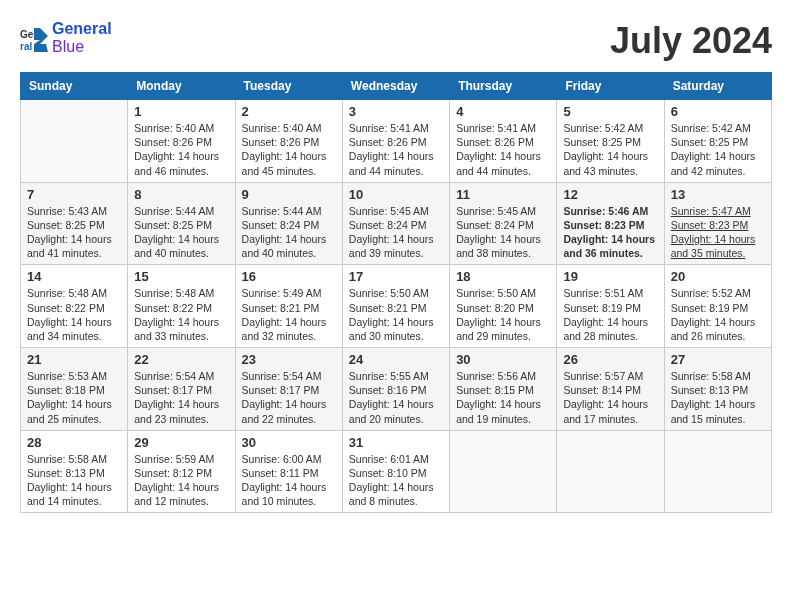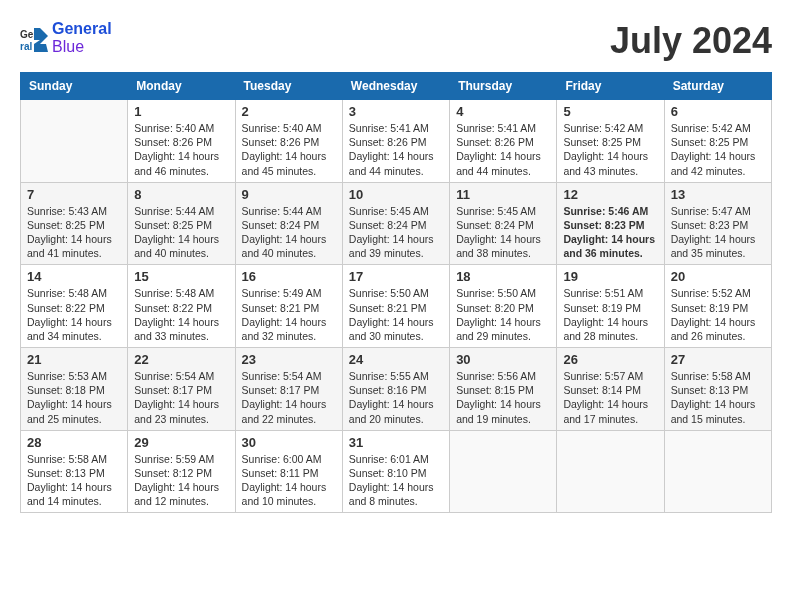--- a/index.html
+++ b/index.html
@@ -201,21 +201,21 @@
         </td>
         <td class="day-cell">
           <div class="day-num">12</div>
           <div class="day-info" style="white-space: pre-line; font-weight: bold;">Sunrise: 5:46 AM
 Sunset: 8:23 PM
 Daylight: 14 hours
 and 36 minutes.</div>
         </td>
         <td class="day-cell">
           <div class="day-num">13</div>
-          <div class="day-info" style="white-space: pre-line;">Sunrise: 5:47 AM
+          <div class="day-info" style="white-space: pre-line; text-decoration: underline;">Sunrise: 5:47 AM
 Sunset: 8:23 PM
 Daylight: 14 hours
 and 35 minutes.</div>
         </td>
       </tr>
       <tr class="row-odd">
         <td class="day-cell">
           <div class="day-num">14</div>
           <div class="day-info" style="white-space: pre-line;">Sunrise: 5:48 AM
 Sunset: 8:22 PM

